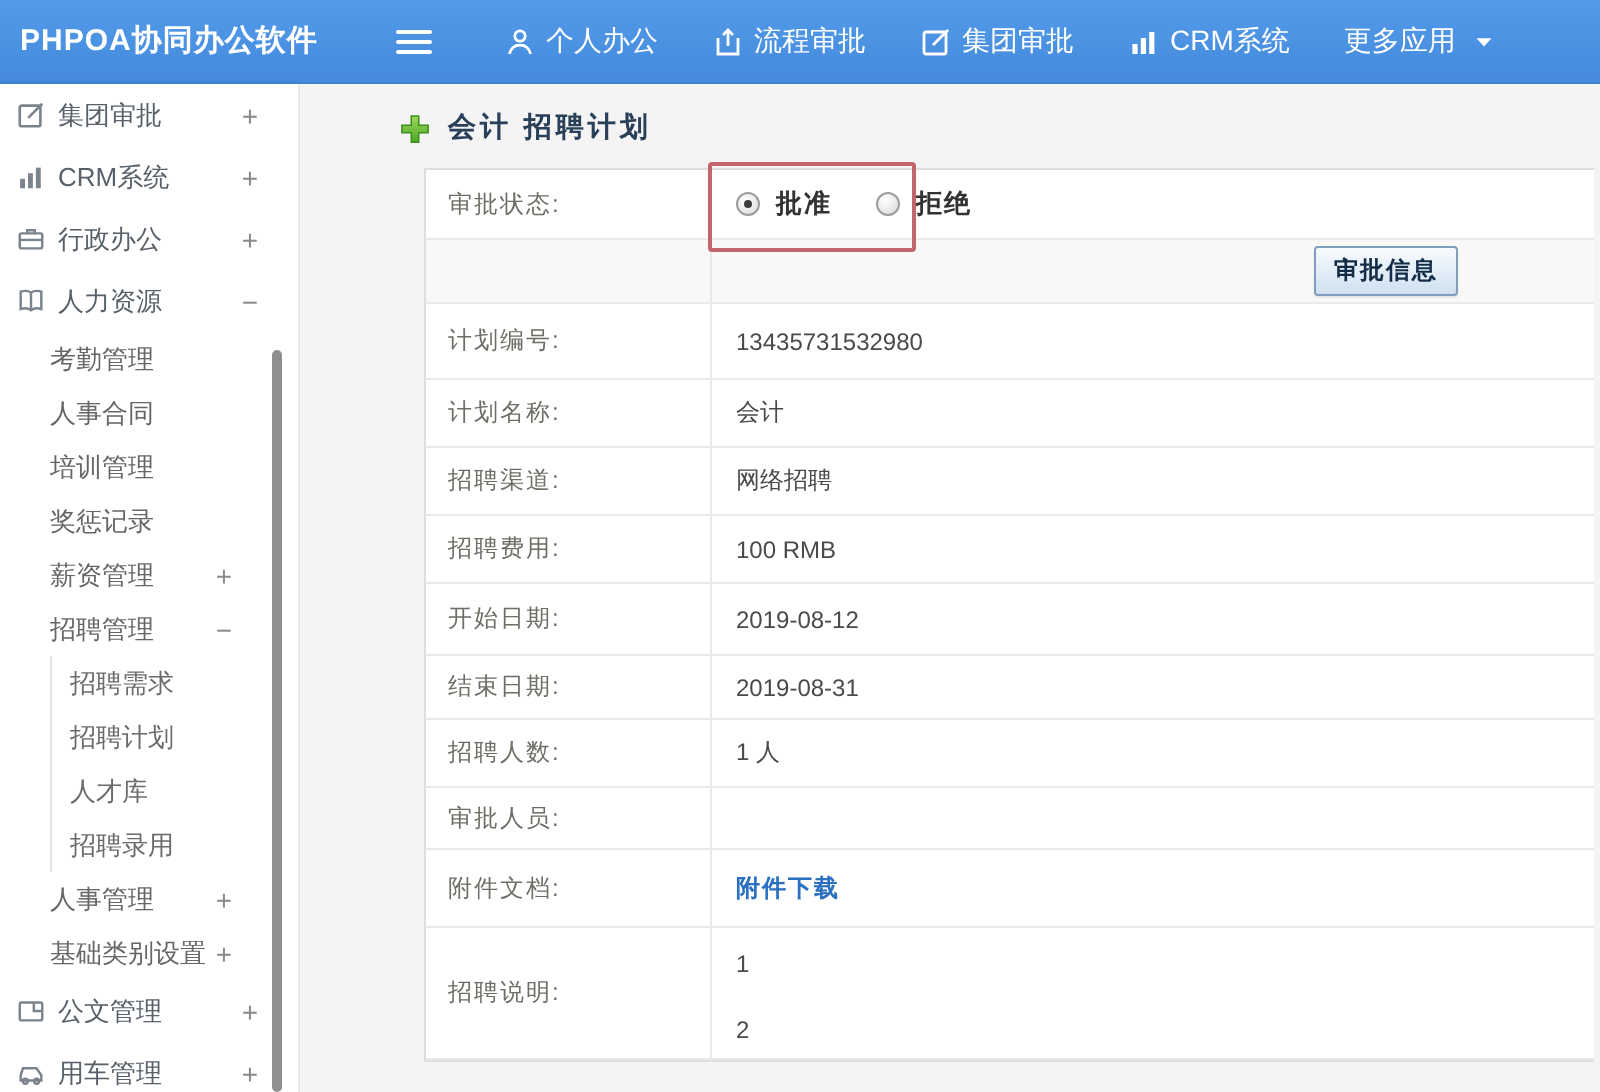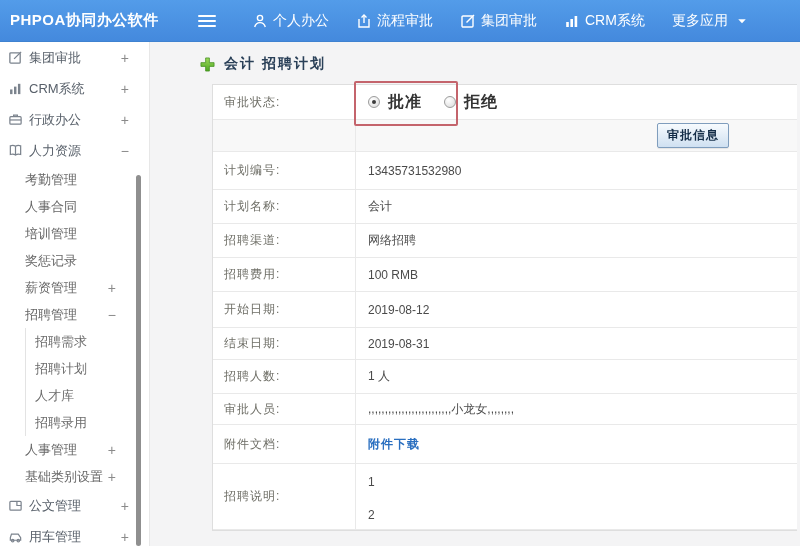--- a/index.html
+++ b/index.html
@@ -52,21 +52,21 @@
   .cell-label { width:143px; flex:0 0 143px; border-right:1px solid #e9e9e9;
     display:flex; align-items:center; padding-left:11px; font-size:12px; color:#6e6e66; letter-spacing:1px; }
   .cell-value { flex:1; display:flex; align-items:center; padding-left:12px; font-size:12px; color:#4a4a4a; }
 
   .approval-row { height:35px; }
   .radio-group { display:flex; align-items:center; gap:8px; }
   .radio { position:relative; width:12px; height:12px; border-radius:50%;
     border:1px solid #9c9c9c; background:radial-gradient(circle at 35% 30%, #fff, #d9d9d9); display:inline-block; }
   .radio.selected::after { content:""; position:absolute; left:3px; top:3px; width:4px; height:4px;
     border-radius:50%; background:#3c3c3c; }
-  .radio-label { font-size:16px; font-weight:bold; color:#333; margin-right:14px; letter-spacing:1px; }
+  .radio-label { font-size:13px; font-weight:bold; color:#333; margin-right:14px; letter-spacing:1px; }
 
   .button-row { height:32px; background:#f8f8f8; }
   .button-row .cell-value { justify-content:flex-end; padding-right:68px; }
   .approve-btn { font-family:inherit; font-size:12px; font-weight:bold; color:#132c47;
     background:linear-gradient(#f7fbfe,#cfe0f1); border:1px solid #7f9dbd; border-radius:2px;
     padding:3px 9px; letter-spacing:1px; cursor:pointer; box-shadow:0 1px 1px rgba(0,0,0,.08); }
 
   .link { color:#2a6fc0; font-weight:bold; text-decoration:none; cursor:pointer; letter-spacing:1px; }
   .multiline-value { display:flex; flex-direction:column; justify-content:flex-start; align-items:flex-start;
     padding-top:10px; }
@@ -308,21 +308,20 @@
           <div class="row" style="height: 32px;">
             <div class="cell-label">结束日期:</div>
             <div class="cell-value">2019-08-31</div>
           </div>
           <div class="row" style="height: 34px;">
             <div class="cell-label">招聘人数:</div>
             <div class="cell-value">1 人</div>
           </div>
           <div class="row" style="height: 31px;">
             <div class="cell-label">审批人员:</div>
-            <div class="cell-value">,,,,,,,,,,,,,,,,,,,,,,,,,小龙女,,,,,,,,</div>
           </div>
           <div class="row" style="height: 39px;">
             <div class="cell-label">附件文档:</div>
             <div class="cell-value">
               <a class="link">附件下载</a>
             </div>
           </div>
           <div class="row" style="height: 66px;">
             <div class="cell-label">招聘说明:</div>
             <div class="cell-value multiline-value">

